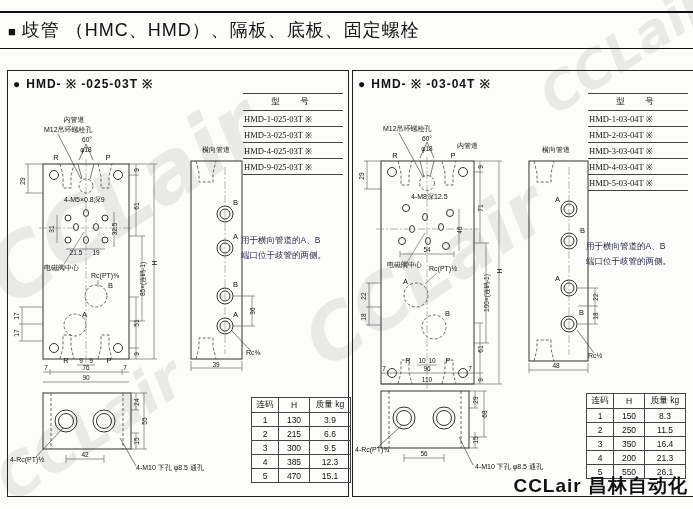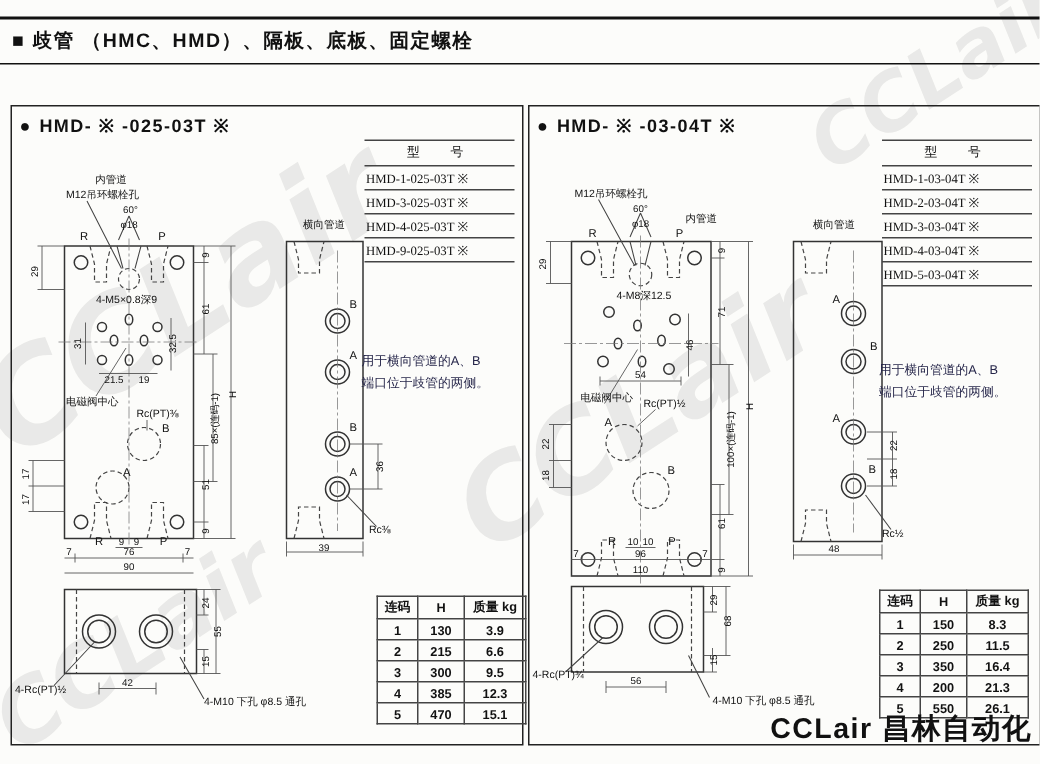--- a/index.html
+++ b/index.html
@@ -4,30 +4,30 @@
 <style>
   html,body{margin:0;padding:0;}
   body{width:693px;height:509px;position:relative;background:#fcfcfa;overflow:hidden;
        font-family:"Liberation Sans",sans-serif;color:#111;}
   .wm{position:absolute;color:rgba(140,140,140,0.17);font-weight:bold;font-style:italic;
       transform:rotate(-33deg);z-index:0;pointer-events:none;white-space:nowrap;
       font-family:"DejaVu Sans",sans-serif;}
   .header{position:absolute;left:0;top:11px;width:693px;border-top:2px solid #111;
           border-bottom:1.5px solid #111;padding:5px 0 6px 8px;z-index:2;background:transparent;}
   .header .marker{font-size:13px;font-weight:bold;margin-right:6px;}
-  .header .title{font-size:13px;font-weight:bold;letter-spacing:1px;}
+  .header .title{font-size:18px;font-weight:normal;letter-spacing:1px;}
   .panel{position:absolute;top:70px;width:340px;height:425px;border:1.3px solid #222;z-index:1;}
   .panel-title{position:absolute;left:5px;top:4px;font-size:12px;font-weight:bold;letter-spacing:1px;z-index:3;text-align:right;}
   .panel-title .bullet{margin-right:5px;}
   .mt{position:absolute;top:22px;right:5px;width:100px;font-size:8.5px;z-index:3;}
   .mt-h{text-align:center;border-top:1px solid #444;border-bottom:1px solid #444;padding:2px 0;letter-spacing:6px;}
   .mt-r{border-bottom:1px solid #444;padding:2px 0 2px 1px;font-family:"Liberation Serif",serif;white-space:nowrap;}
   .note{position:absolute;right:3px;width:104px;font-size:8.5px;line-height:1.8;color:#26264a;z-index:3;}
   table.spec{position:absolute;border-collapse:collapse;font-size:8.5px;z-index:3;background:transparent;}
-  table.spec th,table.spec td{border:1px solid #444;padding:1px 2px;text-align:center;height:11px;font-weight:bold;}
+  table.spec th,table.spec td{border:1px solid #444;padding:1px 2px;text-align:center;height:11px;font-weight:normal;}
   table.spec th:nth-child(1),table.spec td:nth-child(1){min-width:22px;}
   table.spec th:nth-child(2),table.spec td:nth-child(2){min-width:26px;}
   table.spec th:nth-child(3),table.spec td:nth-child(3){min-width:36px;}
   .footer{position:absolute;right:5px;top:473px;font-size:19px;font-weight:bold;z-index:6;letter-spacing:1px;}
   svg.draw{position:absolute;left:0;top:0;z-index:2;}
   svg .geo{fill:none;stroke:#333;stroke-width:1;}
   svg .thin{fill:none;stroke:#444;stroke-width:0.7;}
   svg .dash{fill:none;stroke:#444;stroke-width:0.8;stroke-dasharray:3 2;}
   svg .cl{fill:none;stroke:#777;stroke-width:0.5;stroke-dasharray:8 2 2 2;}
   svg .dl{fill:none;stroke:#555;stroke-width:0.6;}

